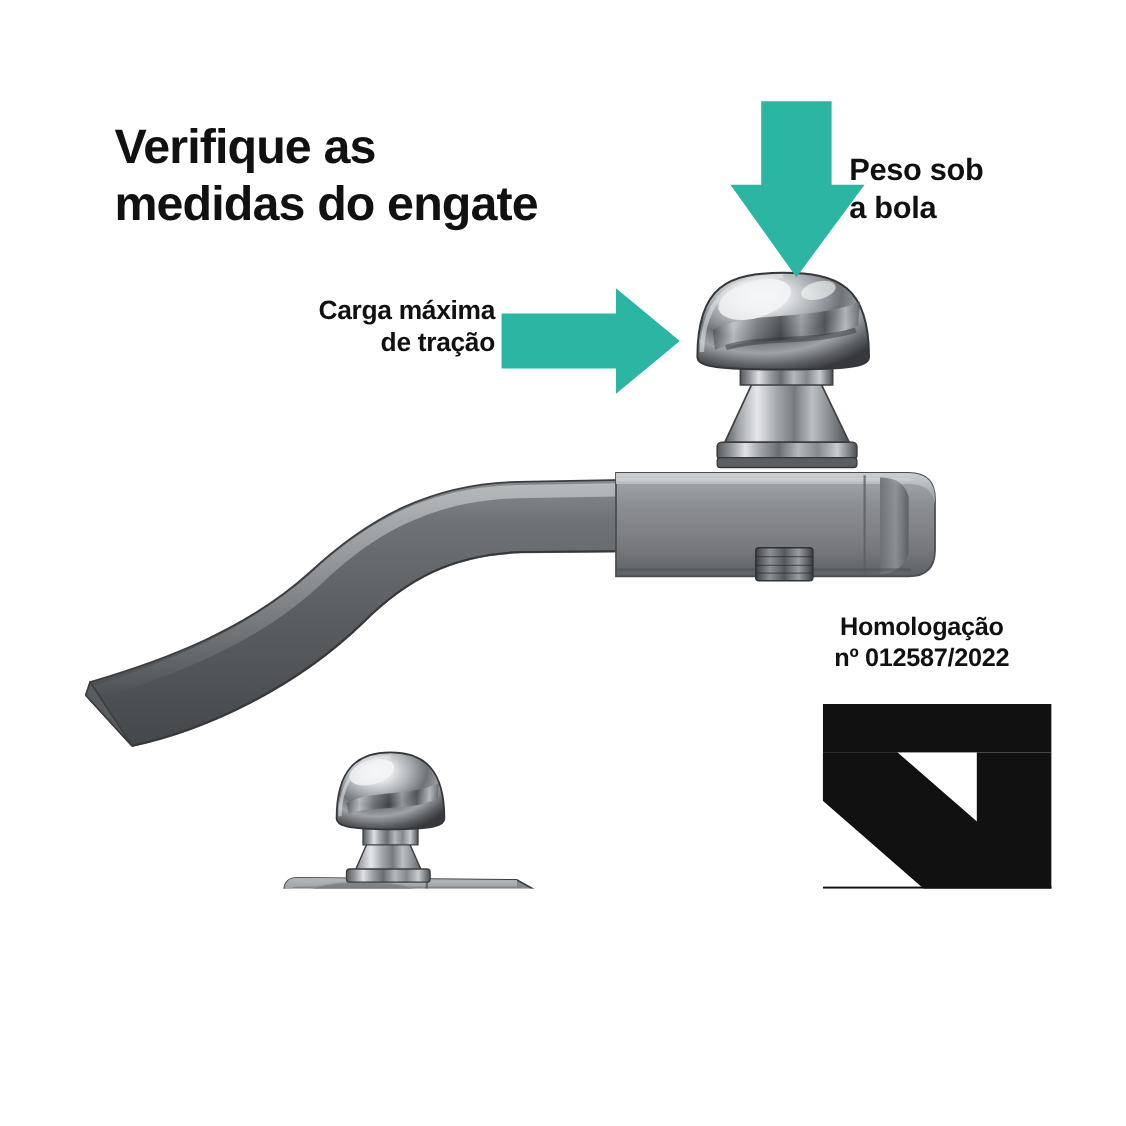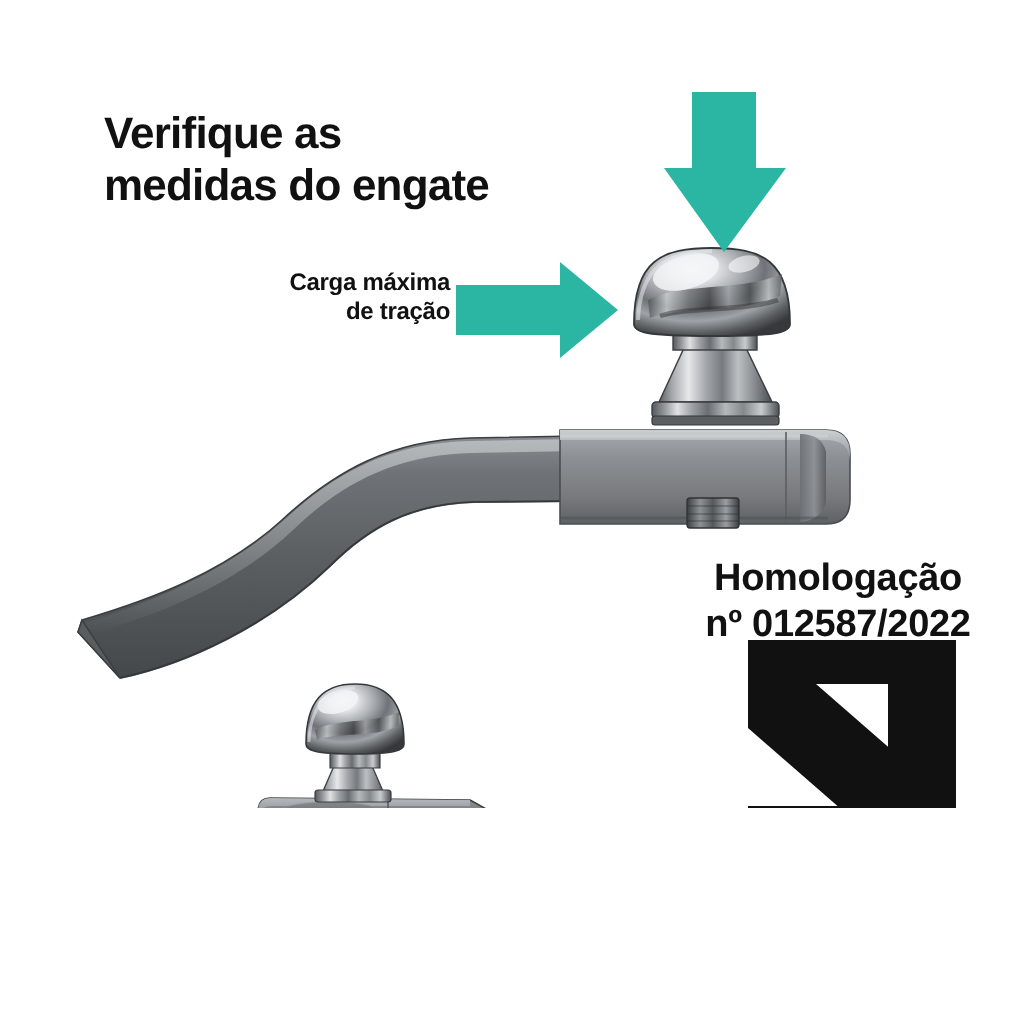--- a/index.html
+++ b/index.html
@@ -53,21 +53,21 @@
     left: 772px;
     top: 138px;
     font-size: 28px;
     line-height: 1.22;
   }
   #label-homolog {
     left: 670px;
     top: 556px;
     width: 336px;
     text-align: center;
-    font-size: 38px;
+    font-size: 23px;
     line-height: 1.2;
   }
   #label-placa {
     left: 60px;
     top: 890px;
     width: 205px;
     text-align: right;
     font-size: 28px;
     line-height: 1.22;
   }
@@ -341,20 +341,22 @@
       <path d="M 278 912 L 380 912 L 380 890 L 442 936 L 380 980 L 380 958 L 278 958 Z" fill="#2BB5A3"></path>
     </g>
   </svg>
 
   <div class="txt" id="headline">Verifique as
 medidas do engate</div>
 
   <div class="txt" id="label-carga">Carga máxima
 de tração</div>
 
+  <div class="txt" id="label-peso">Peso sob
+a bola</div>
 
   <div class="txt" id="label-homolog">Homologação
 nº 012587/2022</div>
 
 
   <svg id="inmetro-mark" viewBox="0 0 208 210">
     <rect x="0" y="0" width="208" height="44" fill="#111111"></rect>
     <rect x="0" y="166" width="208" height="44" fill="#111111"></rect>
     <polygon points="0,44 68,44 208,166 208,210 140,210 0,88" fill="#111111"></polygon>
     <rect x="140" y="44" width="68" height="122" fill="#111111"></rect>

